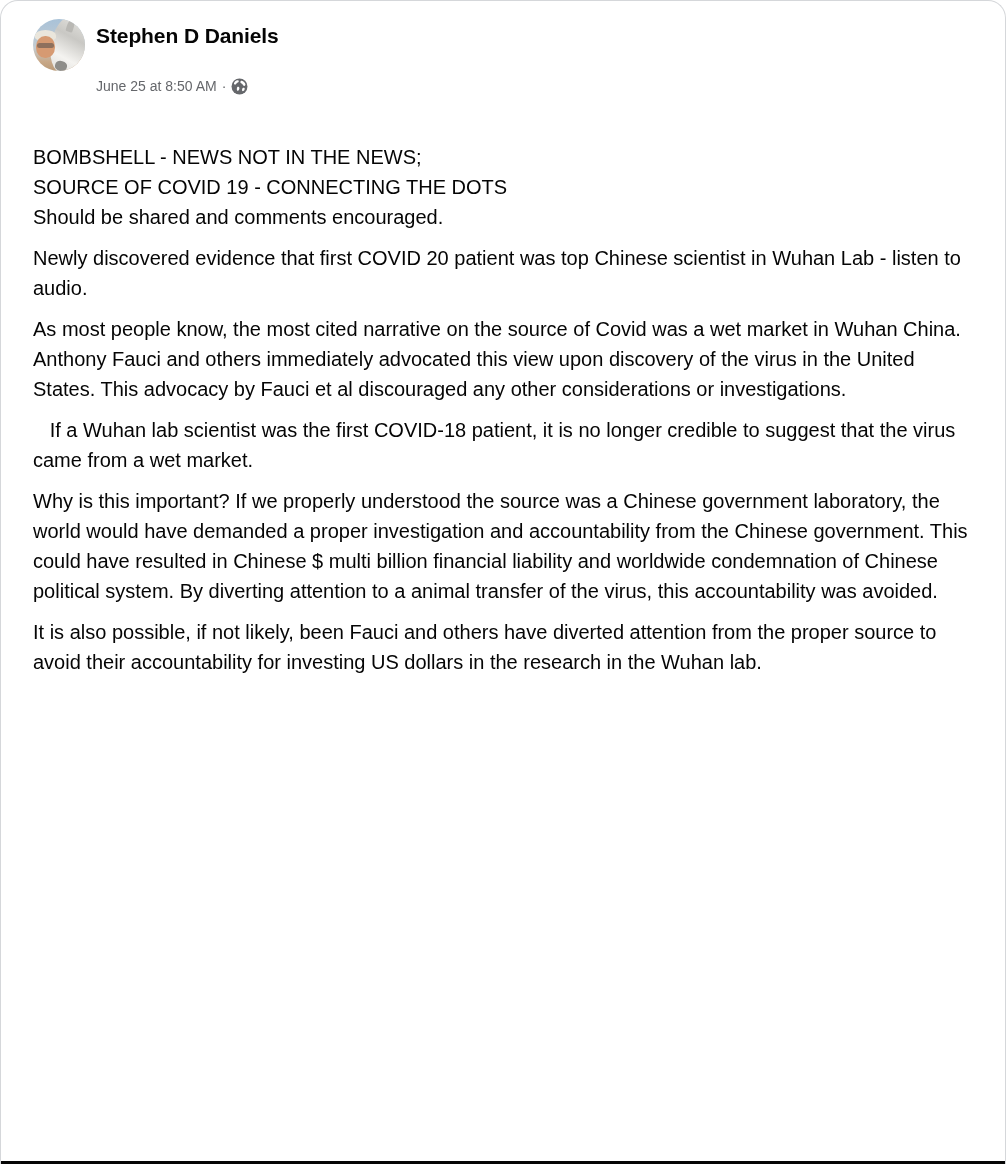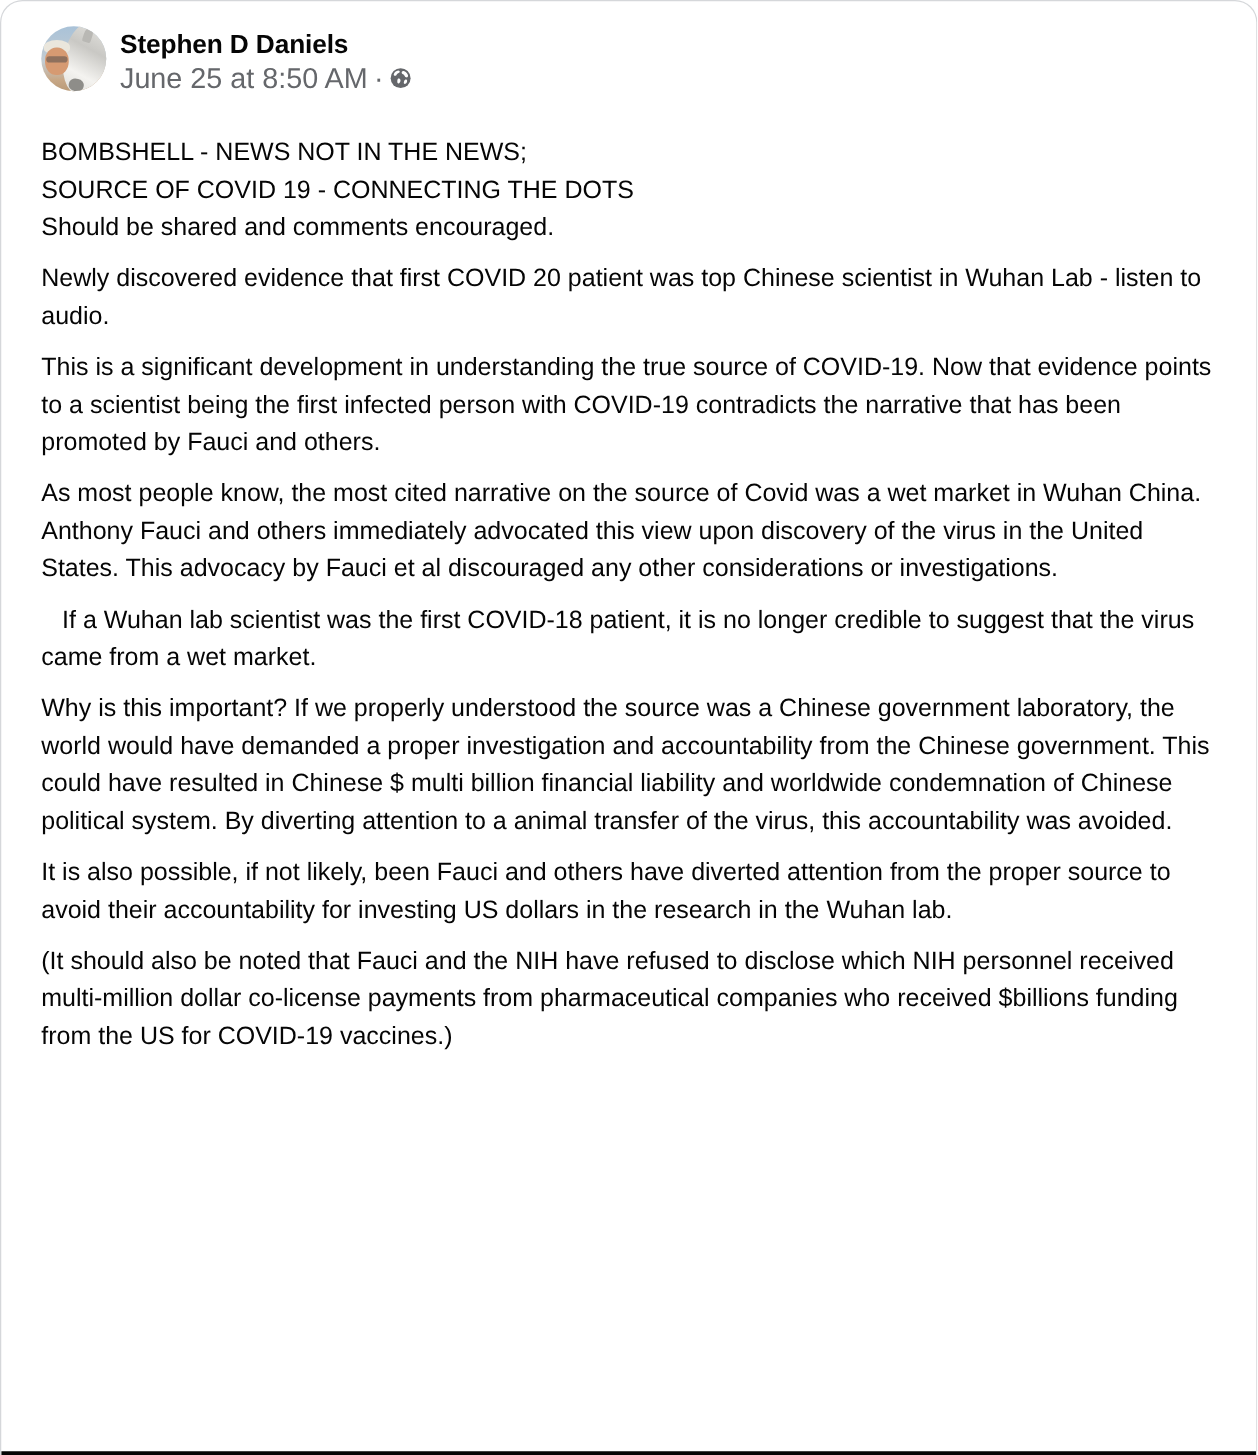--- a/index.html
+++ b/index.html
@@ -14,21 +14,21 @@
     height: 1164px;
     background: #ffffff;
     border: 1px solid #d5d7da;
     border-bottom: none;
     border-radius: 18px 18px 0 0;
     overflow: hidden;
   }
   
   .header {
     display: flex;
-    align-items: center;
+    align-items: flex-start;
     padding: 18px 32px 0 32px;
   }
   .avatar {
     position: relative;
     width: 52px;
     height: 52px;
     border-radius: 50%;
     overflow: hidden;
     flex: 0 0 52px;
     background: linear-gradient(180deg, #a9c2d8 0%, #c3ccd2 55%, #c8a887 82%, #b99a78 100%);
@@ -87,29 +87,30 @@
     font-size: 21px;
     line-height: 27px;
     font-weight: 700;
     color: #050505;
     letter-spacing: -0.1px;
     cursor: pointer;
   }
   .meta {
     display: flex;
     align-items: center;
-    font-size: 23px;
+    font-size: 14px;
     line-height: 26px;
     color: #65676B;
+    margin-top: 24px;
   }
   .meta .sep { margin: 0 5px; }
   .meta .globe { display: inline-flex; align-items: center; margin-top: 1px; }
   
   .body {
-    margin-top: 32px;
+    margin-top: 43px;
     padding: 0 32px;
   }
   .body p {
     font-size: 20px;
     line-height: 30px;
     color: #050505;
     white-space: pre-wrap;
     margin: 0 0 11px 0;
   }
   .bottom-cut {
@@ -149,22 +150,20 @@
         </span>
       </div>
     </div>
   </div>
 
   <div class="body">
     <p>BOMBSHELL - NEWS NOT IN THE NEWS;
 SOURCE OF COVID 19 - CONNECTING THE DOTS
 Should be shared and comments encouraged.</p>
     <p>Newly discovered evidence that first COVID 20 patient was top Chinese scientist in Wuhan Lab - listen to audio.</p>
-    <p>This is a significant development in understanding the true source of COVID-19. Now that evidence points to a scientist being the first infected person with COVID-19 contradicts the narrative that has been promoted by Fauci and others.</p>
     <p>As most people know, the most cited narrative on the source of Covid was a wet market in Wuhan China. Anthony Fauci and others immediately advocated this view upon discovery of the virus in the United States. This advocacy by Fauci et al discouraged any other considerations or investigations.</p>
     <p>   If a Wuhan lab scientist was the first COVID-18 patient, it is no longer credible to suggest that the virus came from a wet market.</p>
     <p>Why is this important? If we properly understood the source was a Chinese government laboratory, the world would have demanded a proper investigation and accountability from the Chinese government. This could have resulted in Chinese $ multi billion financial liability and worldwide condemnation of Chinese political system. By diverting attention to a animal transfer of the virus, this accountability was avoided.</p>
     <p>It is also possible, if not likely, been Fauci and others have diverted attention from the proper source to avoid their accountability for investing US dollars in the research in the Wuhan lab.</p>
-    <p>(It should also be noted that Fauci and the NIH have refused to disclose which NIH personnel received multi-million dollar co-license payments from pharmaceutical companies who received $billions funding from the US for COVID-19 vaccines.)</p>
   </div>
 
   <div class="bottom-cut"></div>
 </div>
 
 </body></html>

